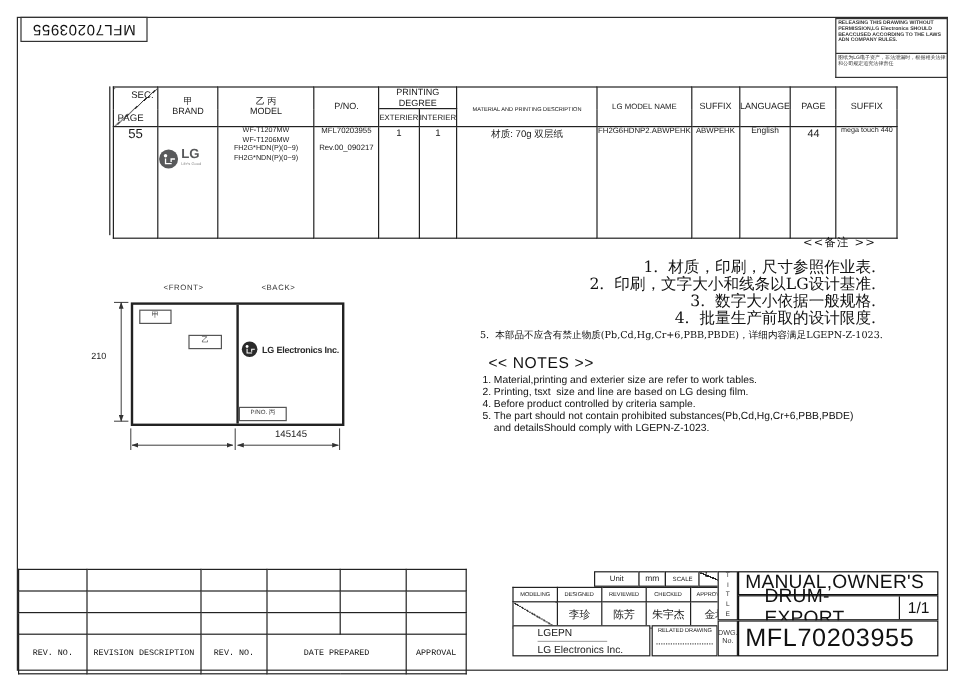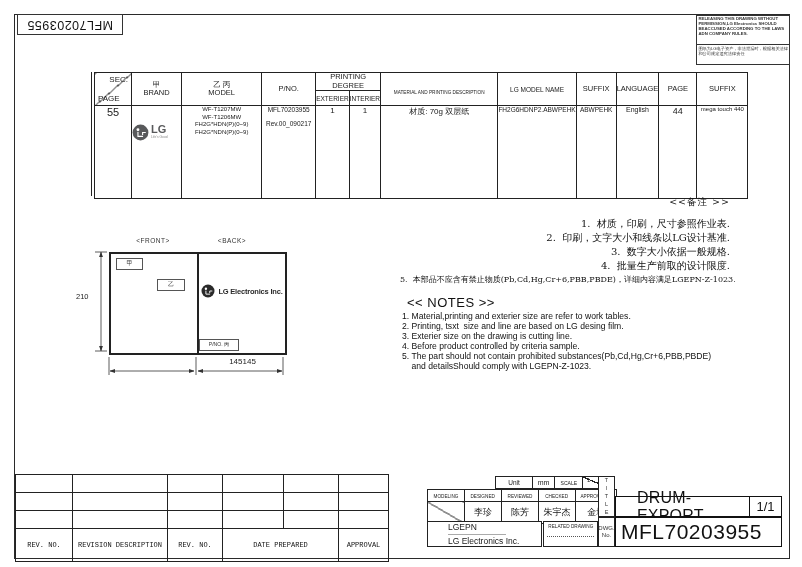--- a/index.html
+++ b/index.html
@@ -52,21 +52,21 @@
   .panel{left:109px;top:252px;width:174px;height:99px;border:2px solid #222;}
   .pdivider{position:absolute;left:86px;top:0;bottom:0;width:1.5px;background:#222;}
   .tagbox{position:absolute;border:1px solid #555;font-size:6px;line-height:9px;text-align:center;color:#333;overflow:hidden;}
   .backlogo{position:absolute;left:89px;top:30px;width:84px;display:flex;align-items:center;justify-content:center;gap:3px;}
   .backlogo .txt{font-size:7.5px;font-weight:bold;color:#2a2a2a;white-space:nowrap;letter-spacing:-.2px;}
   .dimlabel{font-size:7.5px;color:#222;}
 
   
   .notes-cn{left:400px;top:196px;width:330px;font-family:"DejaVu Serif",serif;color:#111;text-align:right;}
   .notes-cn .ttl{font-size:9.5px;letter-spacing:1px;margin-left:6px;}
-  .notes-cn .item{font-size:10px;line-height:14px;white-space:pre;}
+  .notes-cn .item{font-size:13px;line-height:14px;white-space:pre;}
   .notes-cn .items{margin-top:8px;}
   .notes-en{left:402px;top:295px;width:340px;color:#111;}
   .notes-en .ttl{font-size:13px;margin-left:5px;letter-spacing:.5px;}
   .notes-en .item{font-size:8.6px;line-height:9.9px;white-space:pre;}
   .notes-en .items{margin-top:2px;}
 
   
   table.rev{position:absolute;left:15px;top:474px;border-collapse:collapse;table-layout:fixed;}
   .rev td{border:1px solid #222;font-family:"Liberation Mono",monospace;font-size:7px;text-align:center;padding:0;color:#111;}
 
@@ -245,21 +245,20 @@
       <div class="item">4.  批量生产前取的设计限度.</div>
       <div class="item" style="font-size:8px">5.  本部品不应含有禁止物质(Pb,Cd,Hg,Cr+6,PBB,PBDE)，详细内容满足LGEPN-Z-1023.</div>
     </div>
   </div>
 
   <div class="abs notes-en">
     <div class="ttl">&lt;&lt; NOTES &gt;&gt;</div>
     <div class="items">
       <div class="item">1. Material,printing and exterier size are refer to work tables.</div>
       <div class="item">2. Printing, tsxt  size and line are based on LG desing film.</div>
-      <div class="item">3. Exterier size on the drawing is cutting line.</div>
       <div class="item">4. Before product controlled by criteria sample.</div>
       <div class="item">5. The part should not contain prohibited substances(Pb,Cd,Hg,Cr+6,PBB,PBDE)</div>
       <div class="item">    and detailsShould comply with LGEPN-Z-1023.</div>
     </div>
   </div>
 
   <table class="rev">
     <colgroup>
       <col style="width:57px">
         <col style="width:95px">
@@ -352,20 +351,21 @@
       <div class="dots"></div>
     </div>
 
     <div class="tb-cell" style="left:171px;top:0;width:17px;height:41px">
       <span class="vtitle">TITLE</span>
     </div>
     <div class="tb-cell" style="left:171px;top:41px;width:17px;height:30px">
       <span class="dwglbl">DWG. No.</span>
     </div>
 
+    <div class="tb-cell bigbox big1" style="left:188px;top:0;width:167px;height:20px">MANUAL,OWNER'S</div>
     <div class="tb-cell bigbox" style="left:188px;top:20px;width:167px;height:21px;padding-left:16px">
       <div class="big1" style="flex:1;padding-left:5px">DRUM-EXPORT</div>
       <div style="width:31px;align-self:stretch;border-left:1.5px solid #111;display:flex;align-items:center;justify-content:center;font-size:13px">1/1</div>
     </div>
     <div class="tb-cell bigbox big3" style="left:188px;top:41px;width:167px;height:30px">MFL70203955</div>
   </div>
 
 </div>
 
 </body></html>

